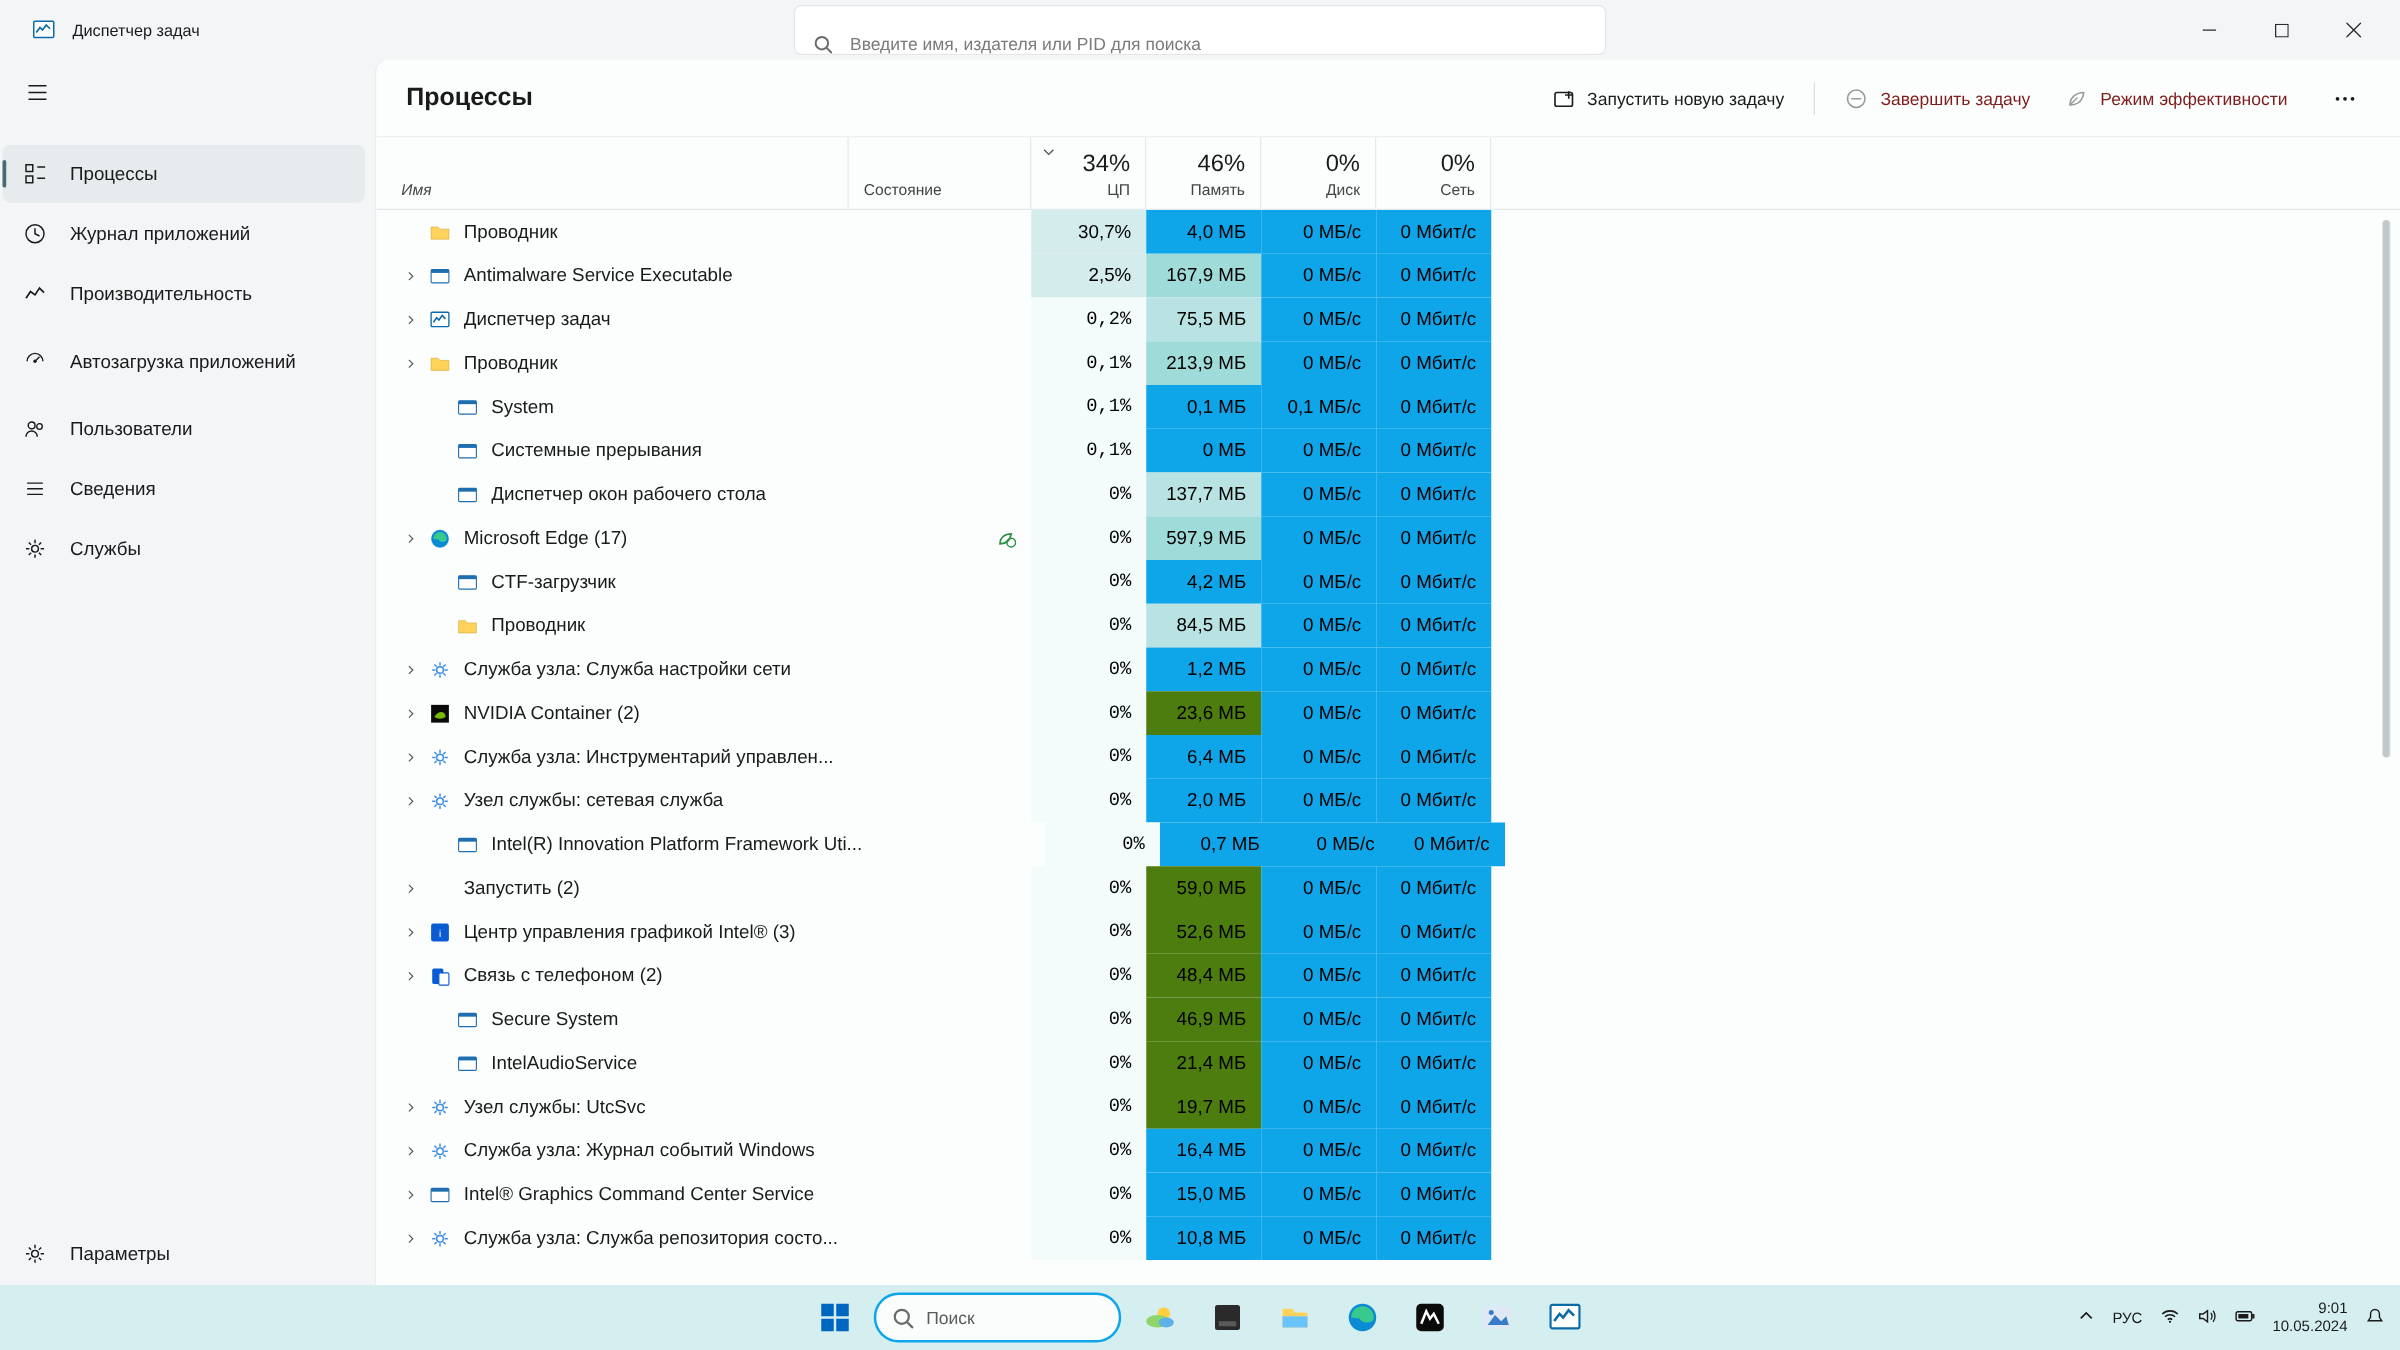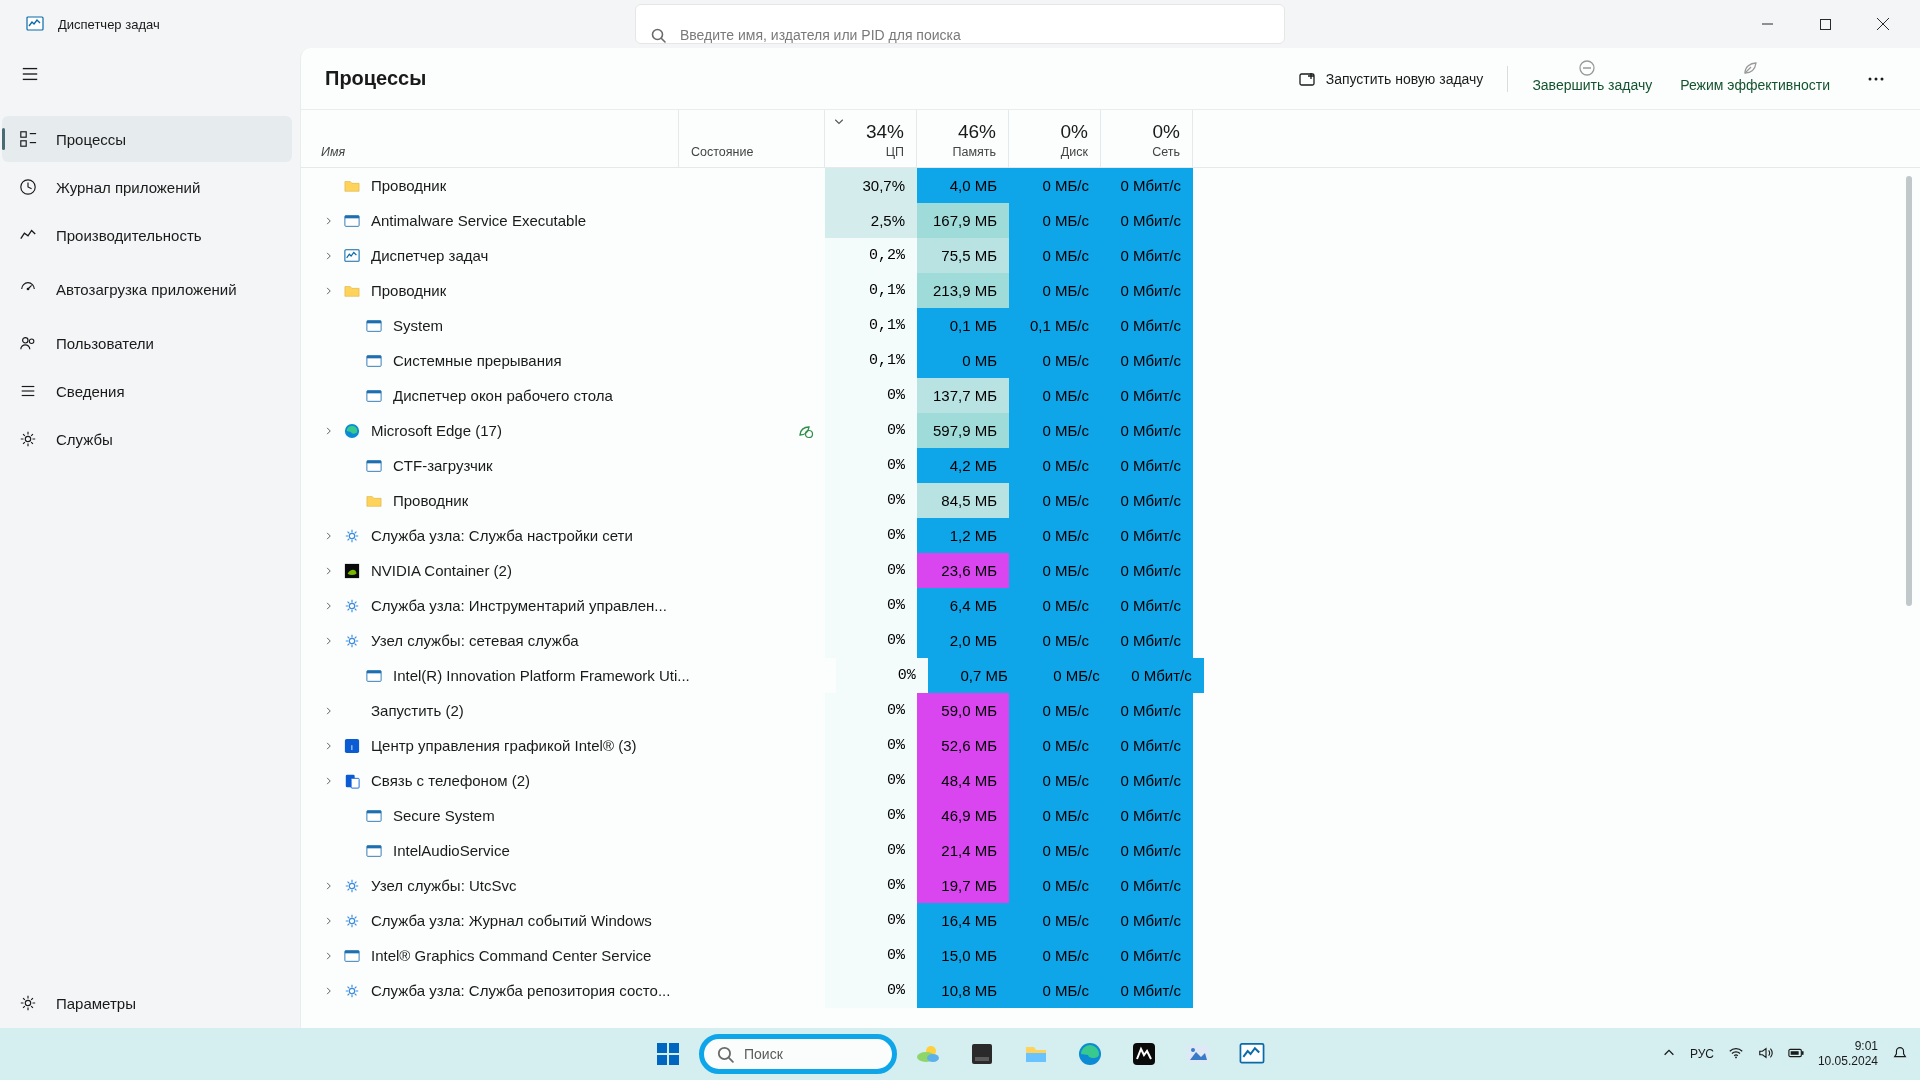--- a/index.html
+++ b/index.html
@@ -31,21 +31,21 @@
 .nav-item.active::before { content: ""; position: absolute; left: 0; top: 12px; bottom: 12px; width: 3px; background: #4a6a74; border-radius: 2px; }
 .nav-spacer { flex: 1; }
 .sidebar-col { display:flex; flex-direction:column; height:100%; }
 
 
 .main { flex: 1; background: #fcfefe; border-radius: 10px 0 0 0; display: flex; flex-direction: column; overflow: hidden; border-left: 1px solid #e9edee; }
 .cmd-bar { height: 62px; display: flex; align-items: center; padding: 0 24px; border-bottom: 1px solid #e9edee; }
 .cmd-title { font-size: 20px; font-weight: 600; color: #1a1a1a; }
 .cmd-spacer { flex: 1; }
 .cmd-btn { display: flex; align-items: center; height: 40px; padding: 0 14px; font-size: 14px; color: #1a1a1a; }
-.cmd-btn.disabled { color: #14532d; flex-direction: column; }
+.cmd-btn.disabled { color: #7f1d1d; }
 .cmd-btn .ic { width: 18px; height: 18px; margin-right: 10px; display:flex; align-items:center; justify-content:center; }
 .cmd-sep { width: 1px; height: 26px; background: #dcdcdc; margin: 0 10px; }
 .cmd-overflow { width: 40px; height: 40px; display: flex; align-items: center; justify-content: center; margin-left: 12px; }
 
 
 .table-wrap { flex: 1; overflow: auto; position: relative; }
 .thead { display: flex; height: 58px; border-bottom: 1px solid #e4eaeb; background: #fcfefe; position: sticky; top: 0; }
 .th { border-right: 1px solid #e4eaeb; display: flex; flex-direction: column; justify-content: flex-end; padding: 0 12px 8px 12px; font-size: 12.5px; color: #444; position: relative; }
 .th.name { flex: 0 0 378px; padding-left: 20px; justify-content: flex-end; font-style: italic; }
 .th.status { flex: 0 0 146px; }
@@ -68,30 +68,30 @@
 .cell.net   { flex: 0 0 92px; justify-content: flex-end; padding-right: 12px; }
 .cell.name .exp { width: 16px; height: 16px; margin-right: 6px; display:flex; align-items:center; justify-content:center; flex:0 0 auto; }
 .cell.name .pic { width: 18px; height: 18px; margin-right: 10px; flex: 0 0 auto; display:flex; align-items:center; justify-content:center; }
 .cell.name .nm  { white-space: nowrap; overflow: hidden; text-overflow: ellipsis; color: #1a1a1a; }
 .cell.status svg { width:16px; height:16px; }
 
 .heat-cpu-1 { background: #d4ecec; }
 .heat-cpu-0 { background: #f4fbfb; font-family: Liberation Mono, monospace; }
 .heat-mem-3 { background: #9fdbd9; }
 .heat-mem-2 { background: #b8e3e2; }
-.heat-mem-1 { background: #d946ef; }
+.heat-mem-1 { background: #4d7c0f; }
 .heat-mem-0 { background: #0ea5e9; }
 
 .scrollbar-v { position: fixed; right: 4px; top: 176px; width: 14px; height: 784px; }
 .scrollbar-v .thumb { position: absolute; top: 0; left: 4px; width: 6px; height: 430px; background: #c1c8ca; border-radius: 3px; }
 
 
 .taskbar { position: fixed; bottom: 0; left: 0; right: 0; height: 52px; background: #d5eef0; display: flex; align-items: center; }
 .tb-center { position:absolute; left:50%; transform:translateX(-50%); display:flex; align-items:center; gap:8px; }
-.task-search { width: 198px; height: 40px; background: #fbfdfd; border-radius: 20px; display: flex; align-items: center; padding: 0 12px; border: 5px solid #0ea5e9; }
+.task-search { width: 198px; height: 40px; background: #fbfdfd; border-radius: 20px; display: flex; align-items: center; padding: 0 12px; border: 2px solid #0ea5e9; }
 .task-search svg { width:18px; height:18px; }
 .task-search span { margin-left: 10px; font-size: 14px; color: #5a5a5a; }
 .tb-icon { width: 46px; height: 46px; display: flex; align-items: center; justify-content: center; border-radius: 6px; }
 .tb-icon svg { width:26px; height:26px; }
 .tray { position: absolute; right: 12px; display: flex; align-items: center; gap: 14px; font-size: 12px; color: #1a1a1a; }
 .tray .clock { text-align: right; line-height: 1.25; font-size: 12px; }
 .tray svg { width:16px; height:16px; }
 .tray .chv svg { width:14px; height:14px; }
 </style>
 </head>

